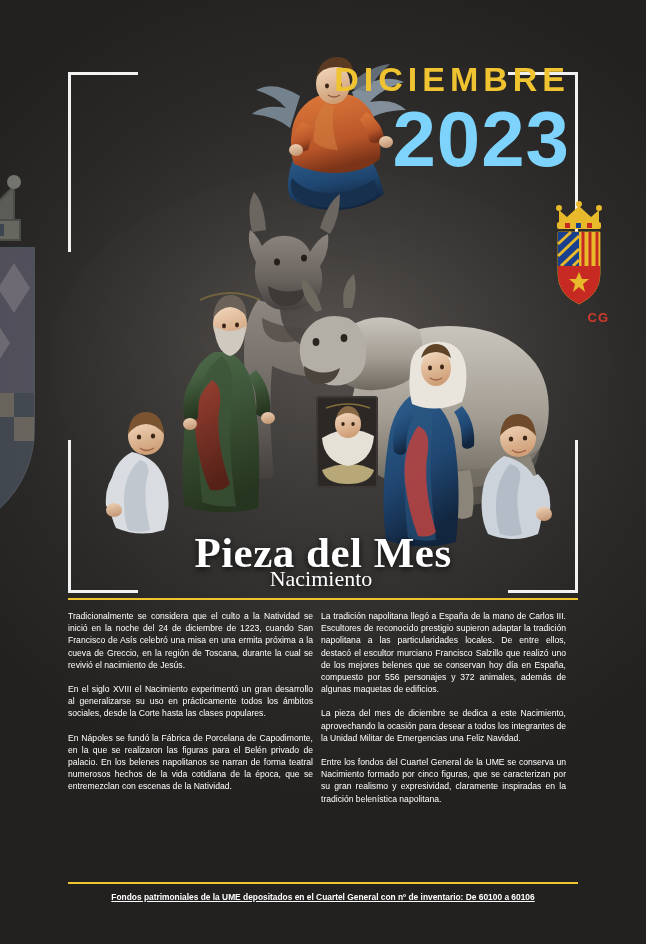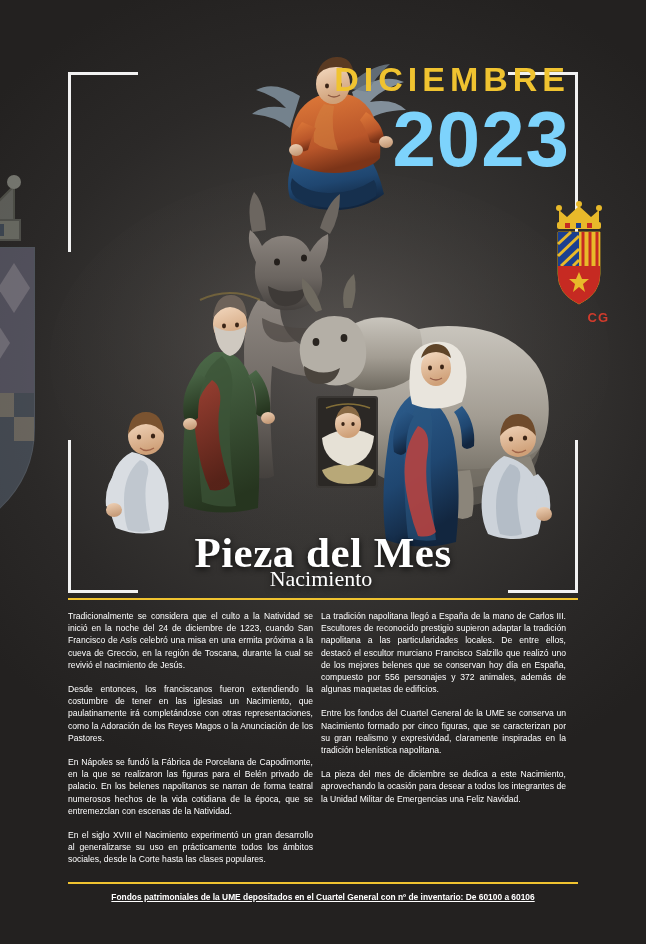--- a/index.html
+++ b/index.html
@@ -446,27 +446,26 @@
   <div class="cg-label">CG</div>
 
   <div class="title-main">Pieza del Mes</div>
   <div class="title-sub">Nacimiento</div>
 
   <div class="rule rule-top"></div>
 
   <div class="columns">
     <div class="col">
       <p>Tradicionalmente se considera que el culto a la Natividad se inició en la noche del 24 de diciembre de 1223, cuando San Francisco de Asís celebró una misa en una ermita próxima a la cueva de Greccio, en la región de Toscana, durante la cual se revivió el nacimiento de Jesús.</p>
-      <p>Desde entonces, los franciscanos fueron extendiendo la costumbre de tener en las iglesias un Nacimiento, que paulatinamente irá completándose con otras representaciones, como la Adoración de los Reyes Magos o la Anunciación de los Pastores.</p>
+      <p>En el siglo XVIII el Nacimiento experimentó un gran desarrollo al generalizarse su uso en prácticamente todos los ámbitos sociales, desde la Corte hasta las clases populares.</p>
       <p>En Nápoles se fundó la Fábrica de Porcelana de Capodimonte, en la que se realizaron las figuras para el Belén privado de palacio. En los belenes napolitanos se narran de forma teatral numerosos hechos de la vida cotidiana de la época, que se entremezclan con escenas de la Natividad.</p>
-      <p>En el siglo XVIII el Nacimiento experimentó un gran desarrollo al generalizarse su uso en prácticamente todos los ámbitos sociales, desde la Corte hasta las clases populares.</p>
     </div>
     <div class="col">
       <p>La tradición napolitana llegó a España de la mano de Carlos III. Escultores de reconocido prestigio supieron adaptar la tradición napolitana a las particularidades locales. De entre ellos, destacó el escultor murciano Francisco Salzillo que realizó uno de los mejores belenes que se conservan hoy día en España, compuesto por 556 personajes y 372 animales, además de algunas maquetas de edificios.</p>
+      <p>La pieza del mes de diciembre se dedica a este Nacimiento, aprovechando la ocasión para desear a todos los integrantes de la Unidad Militar de Emergencias una Feliz Navidad.</p>
       <p>Entre los fondos del Cuartel General de la UME se conserva un Nacimiento formado por cinco figuras, que se caracterizan por su gran realismo y expresividad, claramente inspiradas en la tradición belenística napolitana.</p>
-      <p>La pieza del mes de diciembre se dedica a este Nacimiento, aprovechando la ocasión para desear a todos los integrantes de la Unidad Militar de Emergencias una Feliz Navidad.</p>
     </div>
   </div>
 
   <div class="rule rule-bottom"></div>
   <div class="footer">Fondos patrimoniales de la UME depositados en el Cuartel General con nº de inventario: De 60100 a 60106</div>
 
 </div>
 
 </body></html>

